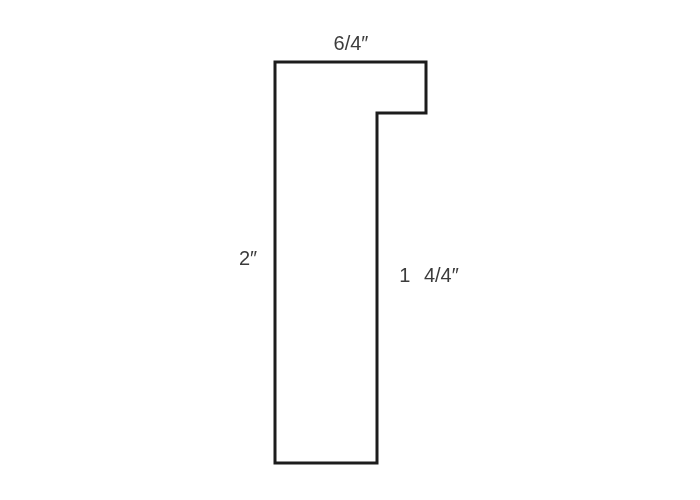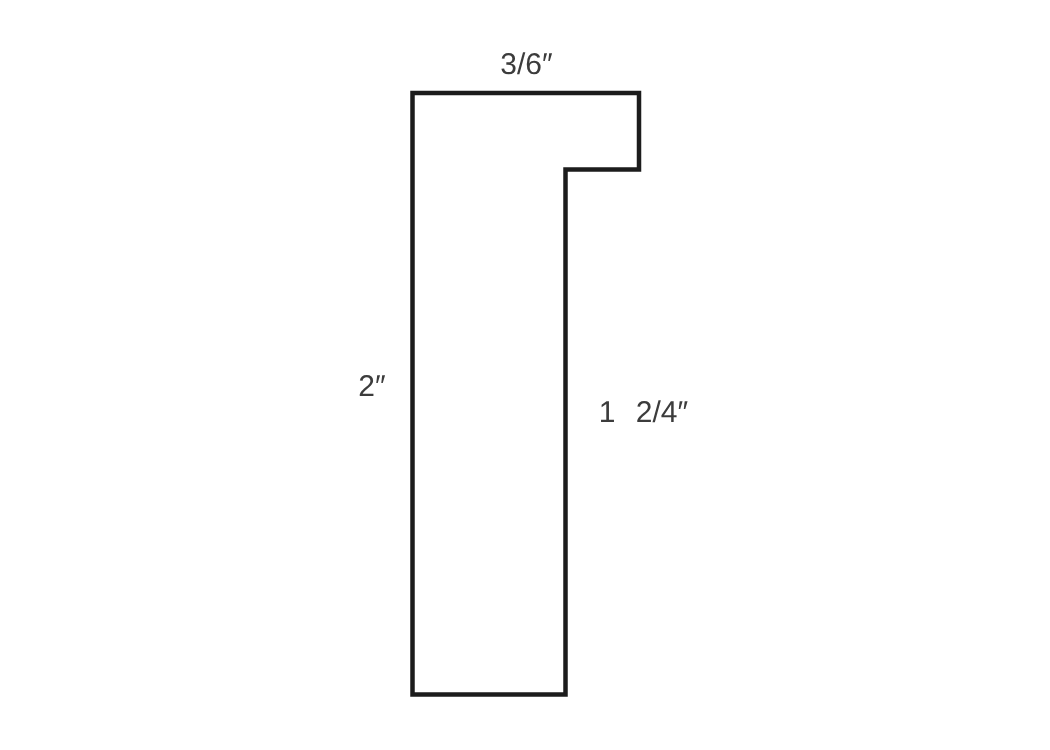--- a/index.html
+++ b/index.html
@@ -54,19 +54,19 @@
 </style>
 </head>
 <body>
 
 <div class="canvas">
 
   <svg class="shape-svg" viewBox="0 0 700 500" xmlns="http://www.w3.org/2000/svg">
     <polygon points="275,62 426,62 426,113 377,113 377,463 275,463"></polygon>
   </svg>
 
-  <div class="dim-label top">3/6″</div>
+  <div class="dim-label top">6/4″</div>
 
   <div class="dim-label left">2″</div>
 
-  <div class="dim-label right">1 2/4″</div>
+  <div class="dim-label right">1 4/4″</div>
 
 </div>
 
 </body></html>

